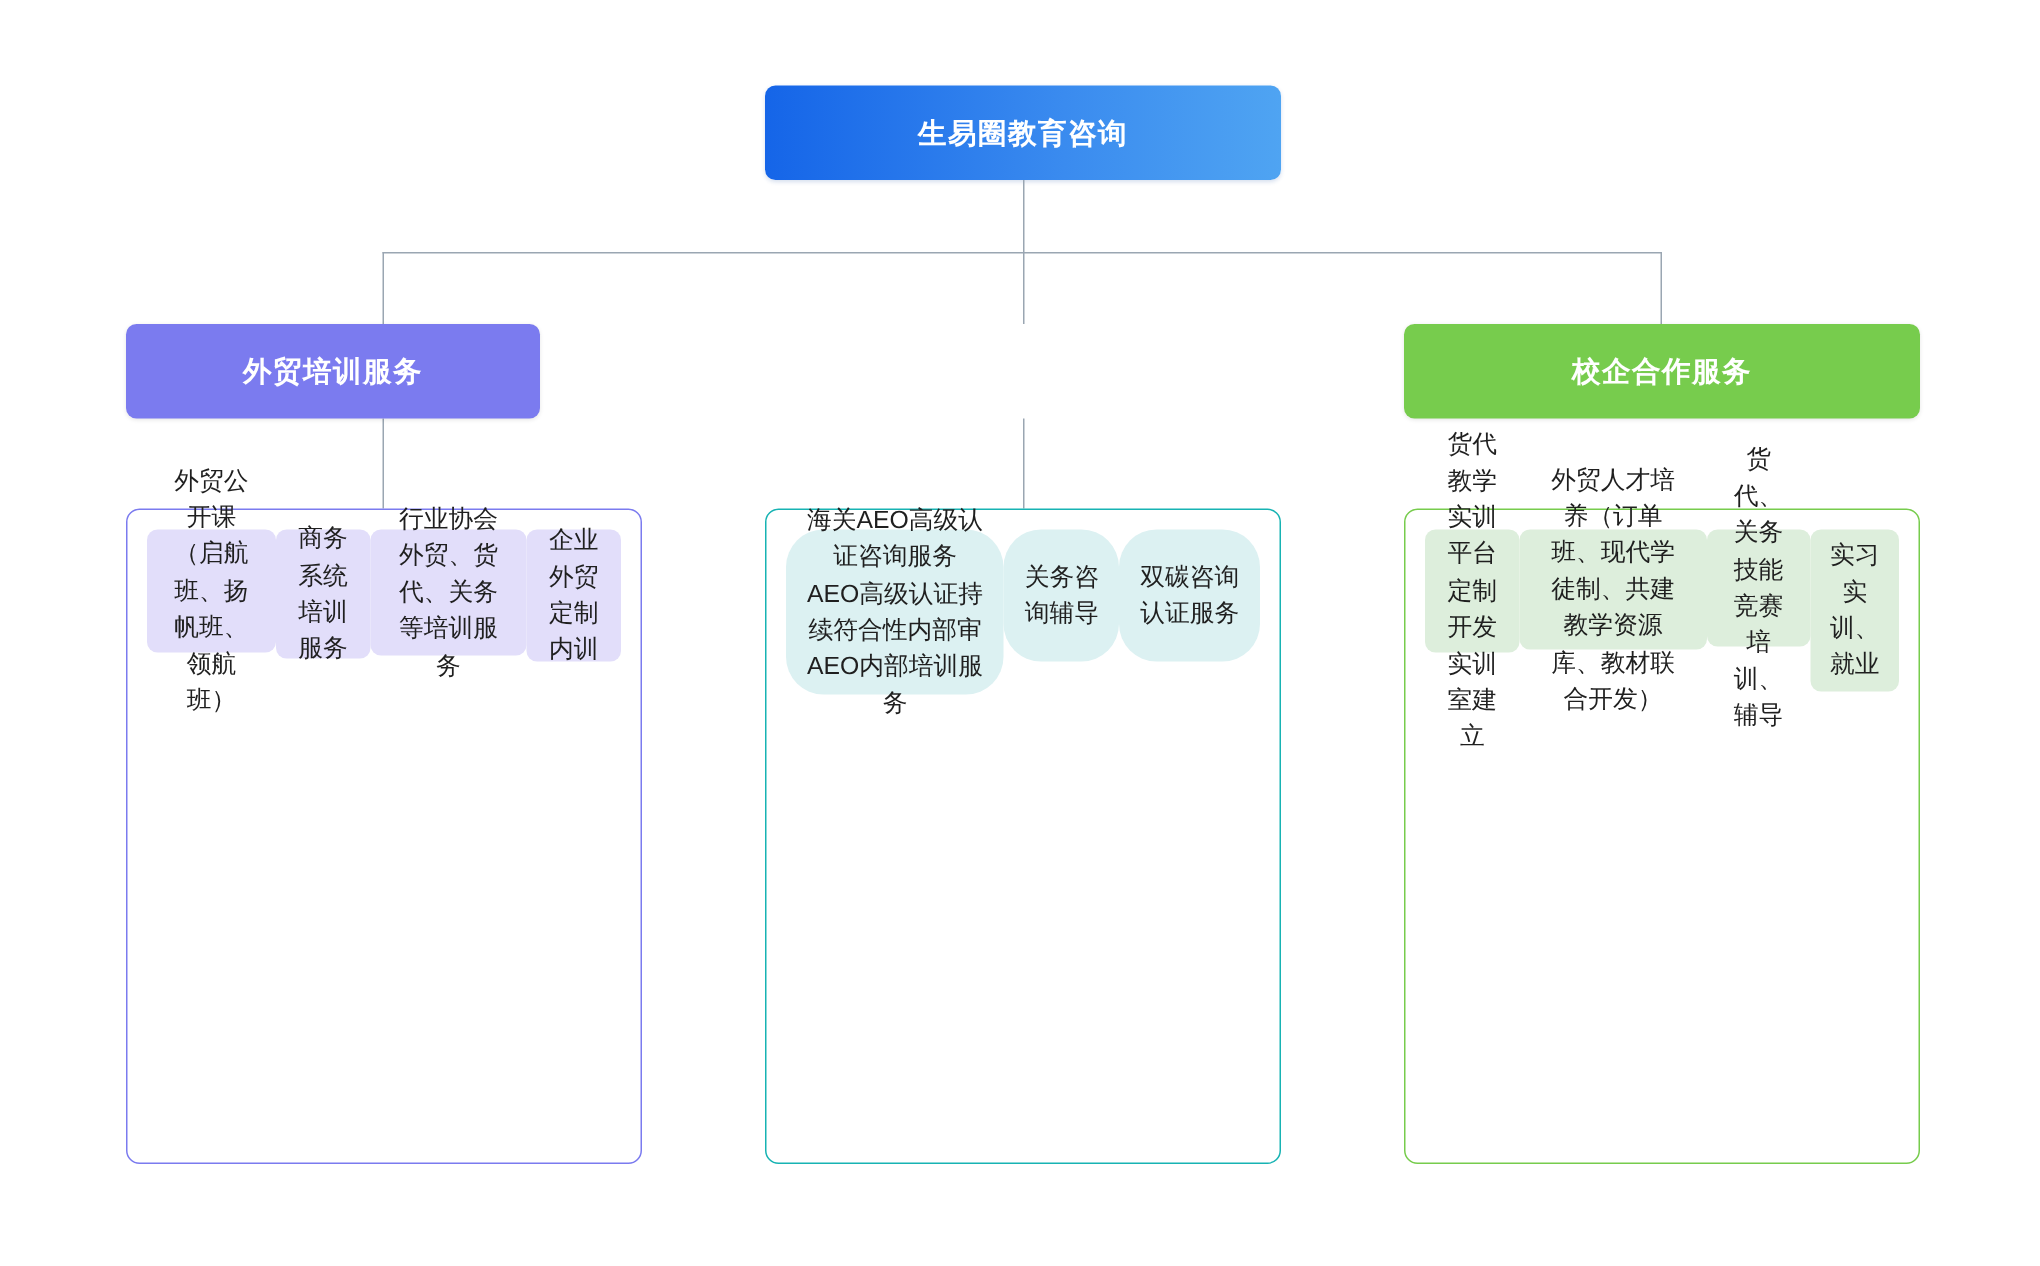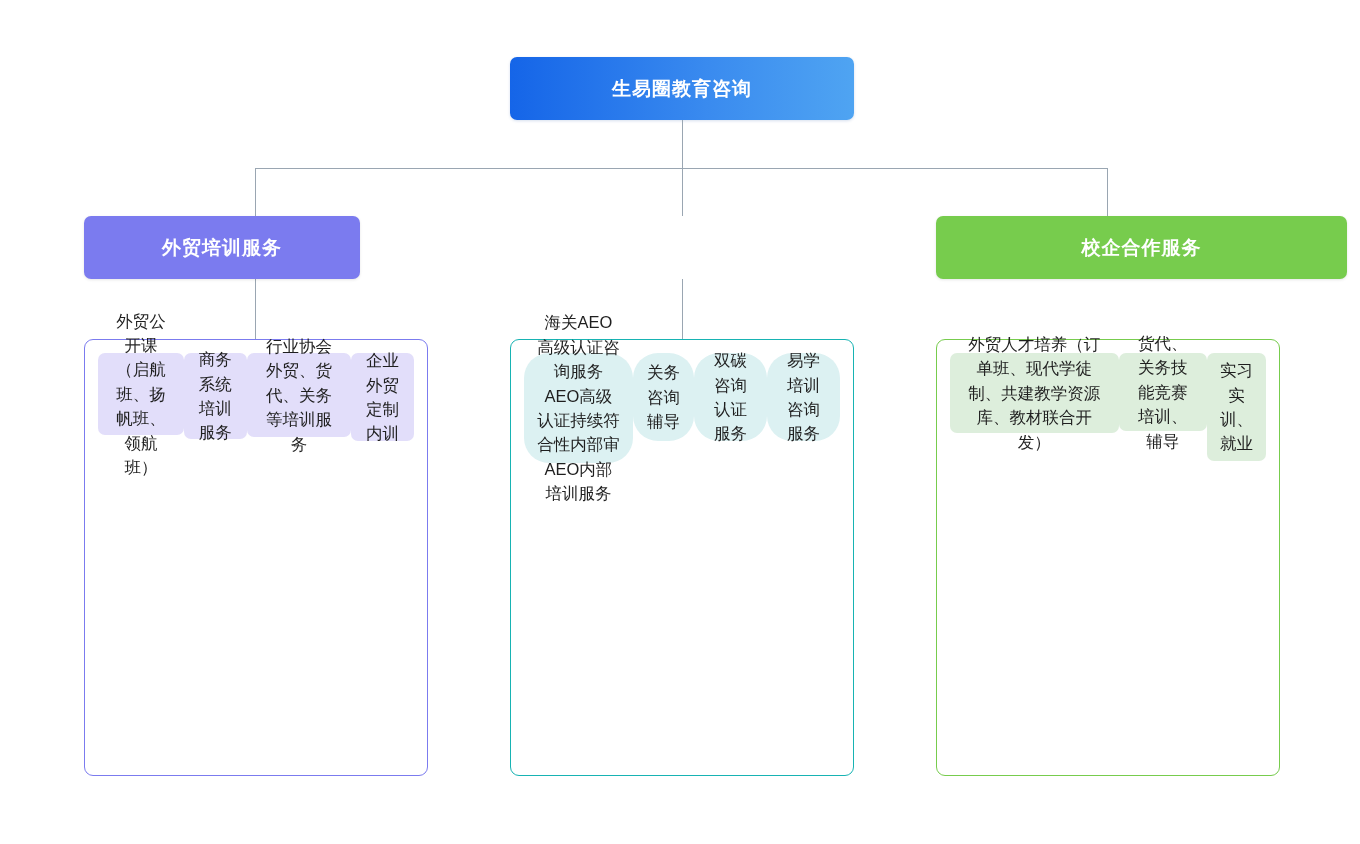--- a/index.html
+++ b/index.html
@@ -61,21 +61,21 @@
     box-shadow: 0 1px 3px rgba(0,0,0,0.10);
   }
   .cat-header .node-title {
     color: #ffffff;
     font-size: 19px;
     font-weight: bold;
     letter-spacing: 1px;
   }
   .cat-header.col-a { left: 84px;  top: 216px; width: 276px; background: #7b7bef; }
   .cat-header.col-b { left: 510px; top: 216px; width: 344px; background: #17b3b3; }
-  .cat-header.col-c { left: 936px; top: 216px; width: 411px; background: #77cc4d; }
+  .cat-header.col-c { left: 936px; top: 216px; width: 344px; background: #77cc4d; }
 
   
   .col-container {
     position: absolute;
     top: 339px;
     height: 437px;
     border-radius: 9px;
     border: 1.4px solid #cccccc;
     background: #ffffff;
     box-sizing: border-box;
@@ -154,22 +154,23 @@
     <div class="leaf-item h3">行业协会外贸、货代、关务等培训服务</div>
     <div class="leaf-item h4">企业外贸定制内训</div>
   </div>
 
   <div class="col-container col-b">
     <div class="leaf-item h1">海关AEO高级认证咨询服务
 AEO高级认证持续符合性内部审
 AEO内部培训服务</div>
     <div class="leaf-item h2">关务咨询辅导</div>
     <div class="leaf-item h3">双碳咨询认证服务</div>
-    <div class="leaf-item h4">易学培训咨询服务</div>
   </div>
 
   <div class="col-container col-c">
+    <div class="leaf-item h1">货代教学实训平台定制开发
+实训室建立</div>
     <div class="leaf-item h2">外贸人才培养（订单班、现代学徒制、共建教学资源库、教材联合开发）</div>
     <div class="leaf-item h3">货代、关务技能竞赛培训、辅导</div>
     <div class="leaf-item h4">实习实训、就业</div>
   </div>
 
 </div>
 
 </body></html>

